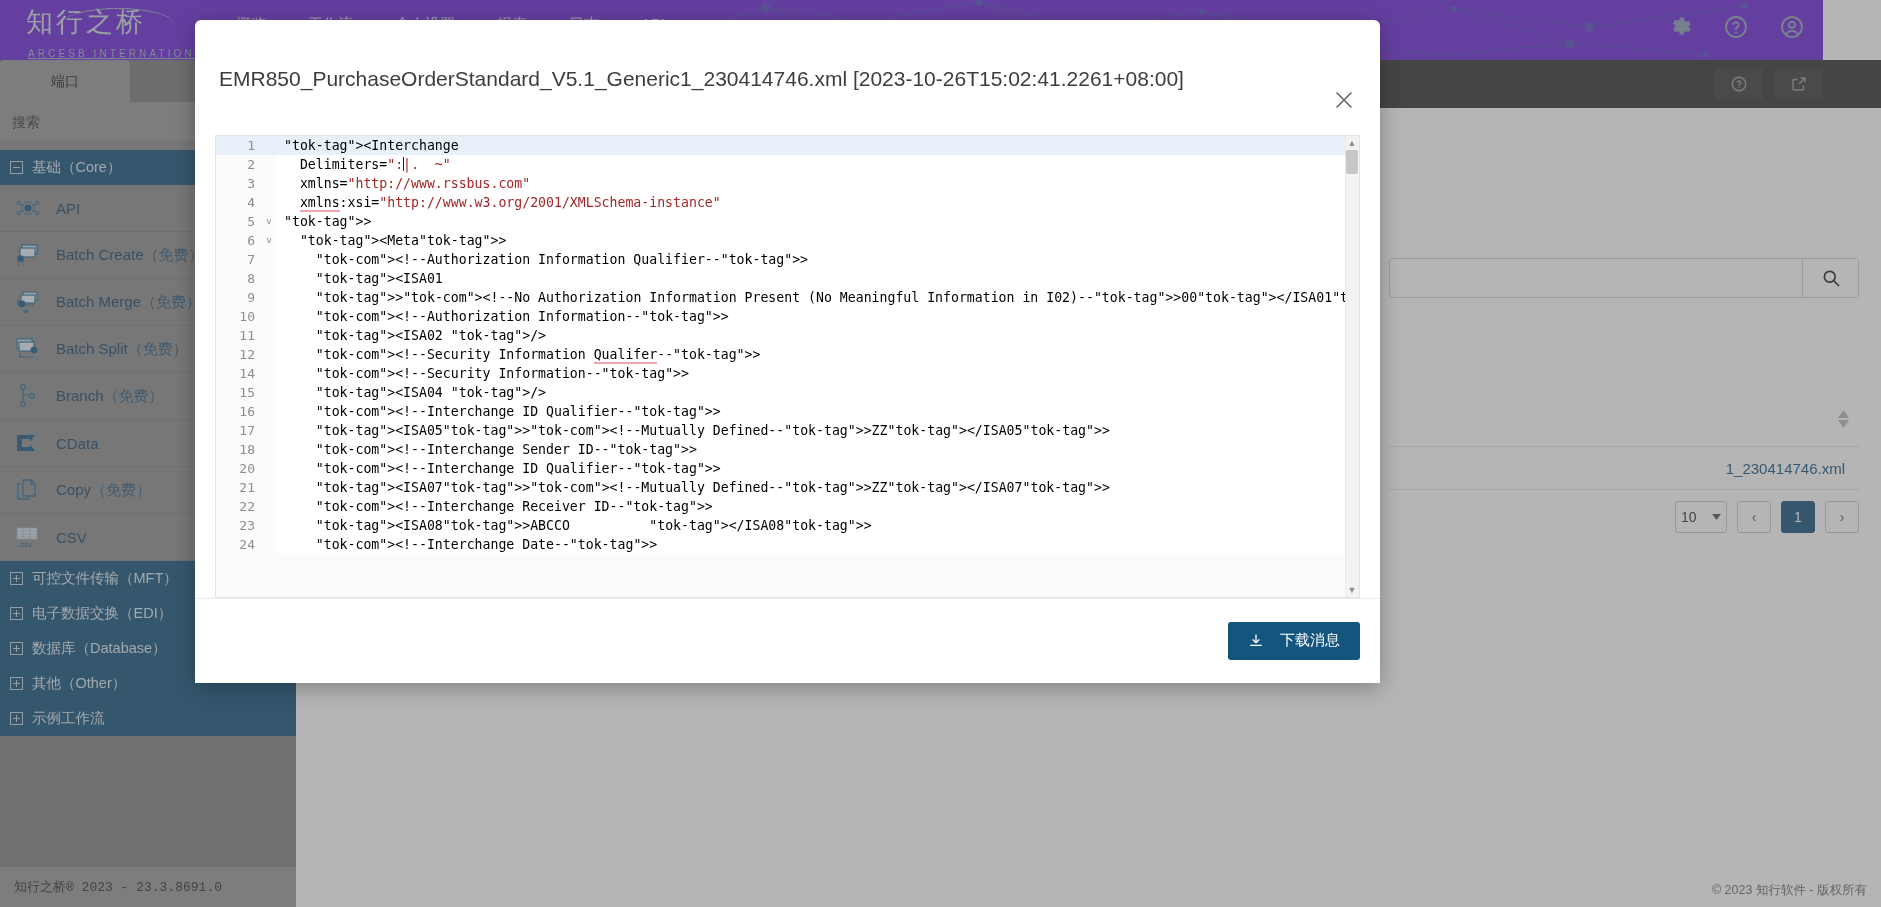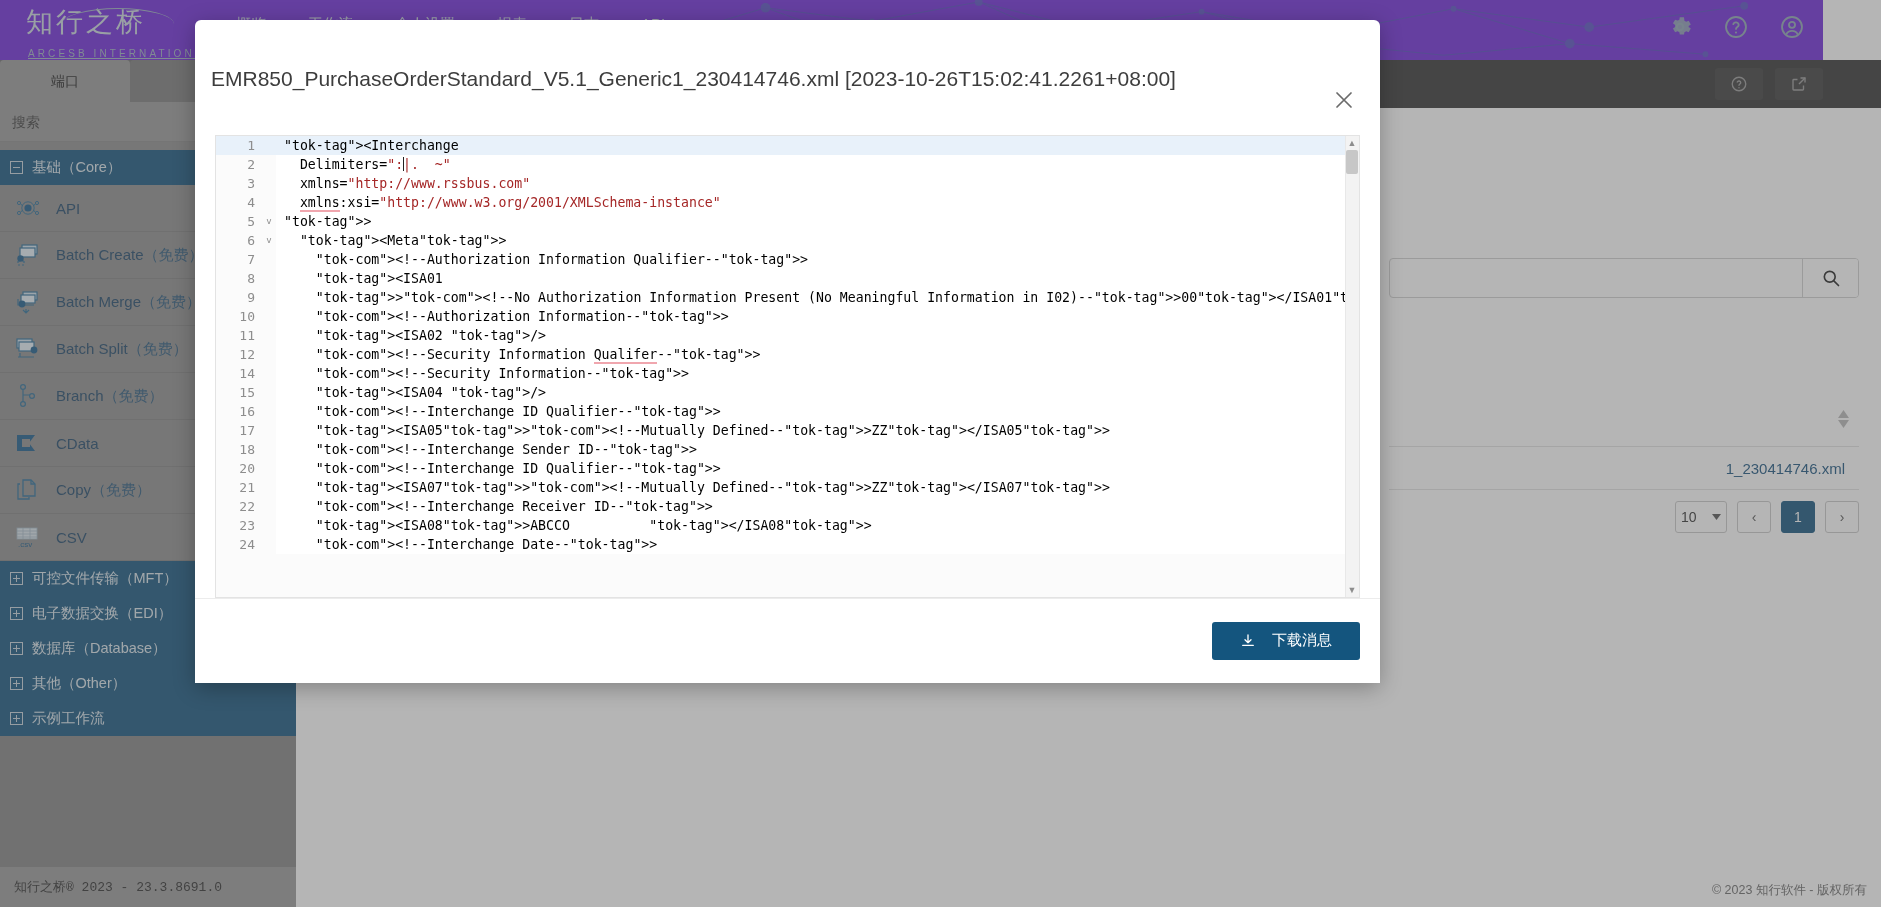--- a/index.html
+++ b/index.html
@@ -169,21 +169,21 @@
 
   
   .modal {
     position: absolute; left: 195px; top: 20px; width: 1185px; height: 663px;
     background: #ffffff; border-radius: 6px;
     box-shadow: 0 5px 22px rgba(0,0,0,.28);
     display: flex; flex-direction: column;
   }
   .modal-header {
     height: 85px; display: flex; align-items: center;
-    padding: 0 18px 0 16px; position: relative; margin-top: 20px;
+    padding: 0 18px 0 24px; position: relative; margin-top: 20px;
   }
   .modal-title {
     font-size: 21px; color: #3d3d3d; font-weight: 400;
     padding-left: 0px;
   }
   .modal-close {
     position: absolute; right: 22px; top: 46px;
     width: 28px; height: 28px; color: #6b6b6b;
   }
   .modal-body {
@@ -232,21 +232,21 @@
     display: inline-block; width: 1px; height: 14px; background: #222;
     vertical-align: -2px; margin: 0 -0.5px;
   }
 
   .modal-footer {
     height: 92px; border-top: 1px solid #ececec;
     display: flex; align-items: center; justify-content: flex-end;
     padding-right: 20px; background: #fff;
   }
   .dl-btn {
-    height: 38px; padding: 0 28px; background: #14557e; color: #fff;
+    height: 38px; padding: 0 20px; background: #14557e; color: #fff;
     border-radius: 3px; font-size: 15px; display: flex;
     align-items: center; gap: 16px; border: none;
   }
   .dl-btn .dlicon { width: 16px; height: 16px; }
 </style>
 </head>
 <body>
 
 <div id="app">
 

